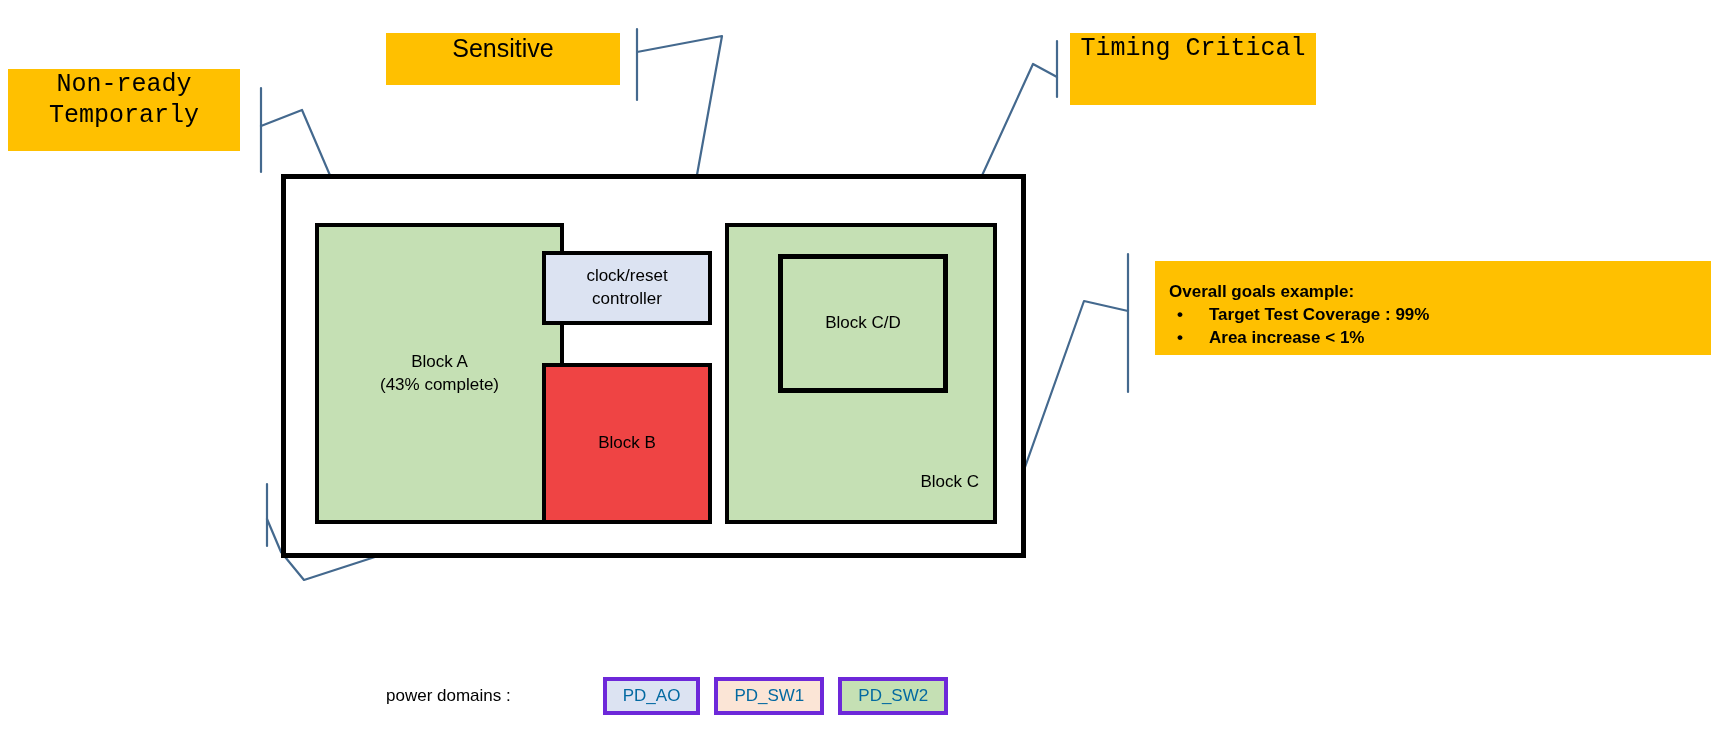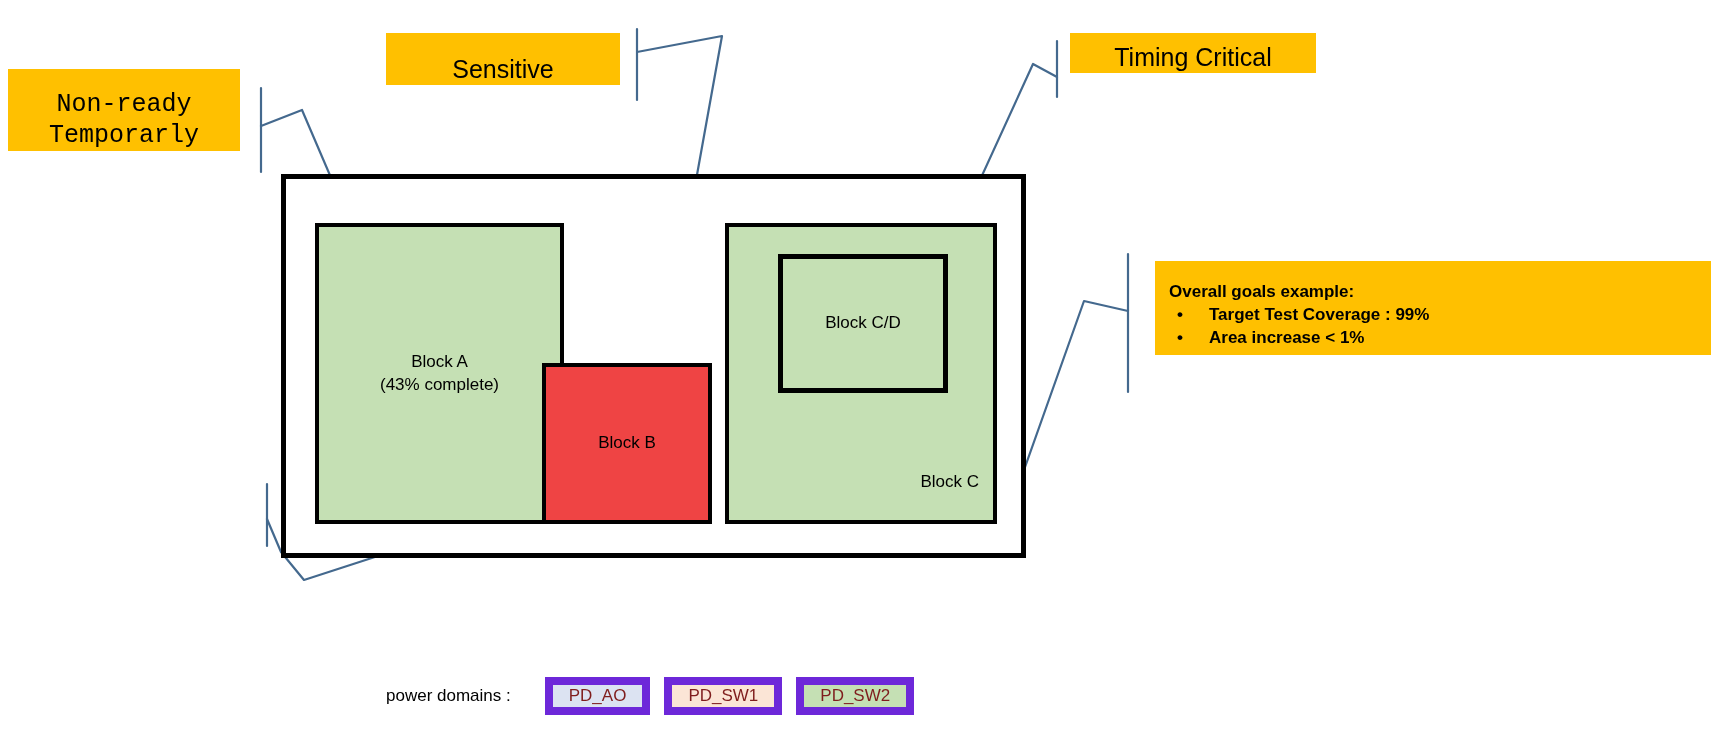--- a/index.html
+++ b/index.html
@@ -24,21 +24,21 @@
     height: 738px;
     pointer-events: none;
   }
 
   
   .callout {
     position: absolute;
     background: #FFC000;
     color: #000000;
     display: flex;
-    align-items: flex-end;
+    align-items: flex-start;
     justify-content: center;
     text-align: center;
     line-height: 1.25;
     box-sizing: border-box;
   }
   .callout.left-align {
     justify-content: flex-start;
     text-align: left;
     display: block;
   }
@@ -49,22 +49,23 @@
     font-size: 25px;
     font-family: Liberation Mono, monospace;
   }
   #callout-sensitive {
     left: 386px; top: 33px;
     width: 234px; height: 52px;
     font-size: 25px;
   }
   #callout-timing {
     left: 1070px; top: 33px;
-    width: 246px; height: 40px;
-    font-size: 25px;
+    width: 246px; height: 72px;
+    font-size: 25px;
+    font-family: Liberation Mono, monospace;
   }
   #callout-power {
     left: 24px; top: 488px;
     width: 226px; height: 58px;
     font-size: 25px;
   }
   #callout-goals {
     left: 1155px; top: 261px;
     width: 556px; height: 94px;
     font-size: 17px;
@@ -149,33 +150,33 @@
   #legend {
     position: absolute;
     left: 386px; top: 673px;
     height: 46px;
     display: flex;
     align-items: center;
   }
   #legend-title {
     font-size: 17px;
     color: #000000;
-    margin-right: 34px;
+    margin-right: 92px;
     white-space: nowrap;
     text-align: center;
   }
   .legend-chip {
-    border: 8px solid #6d28d9;
+    border: 4px solid #6d28d9;
     box-sizing: border-box;
     height: 38px;
     display: flex;
     align-items: center;
     justify-content: center;
     font-size: 17px;
-    color: #7f1d1d;
+    color: #0369a1;
     margin-right: 14px;
     padding: 0 16px;
   }
 </style>
 </head>
 <body>
 
 <div id="stage">
 
   <svg id="leaders" viewBox="0 0 1726 738" xmlns="http://www.w3.org/2000/svg">
@@ -230,20 +231,26 @@
 
   <div id="chip-outline"></div>
 
   <div class="block" id="block-a">
     <div class="blk-label">
       <div>Block A</div>
       <div>(43% complete)</div>
     </div>
   </div>
 
+  <div class="block" id="block-clock">
+    <div class="blk-label">
+      <div>clock/reset</div>
+      <div>controller</div>
+    </div>
+  </div>
 
   <div class="block" id="block-b">
     <div class="blk-label">Block B</div>
   </div>
 
   <div class="block" id="block-c">
     <div class="blk-label">Block C</div>
   </div>
 
   <div class="block" id="block-cd">

